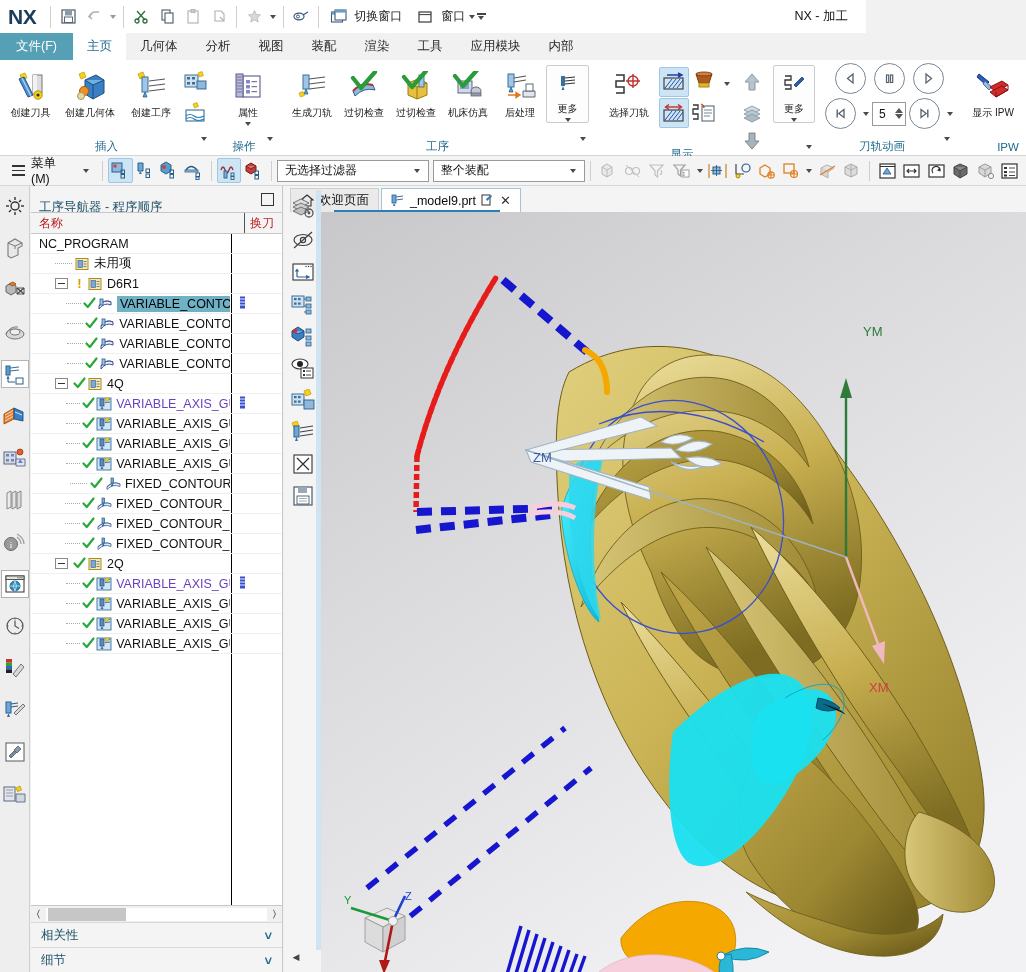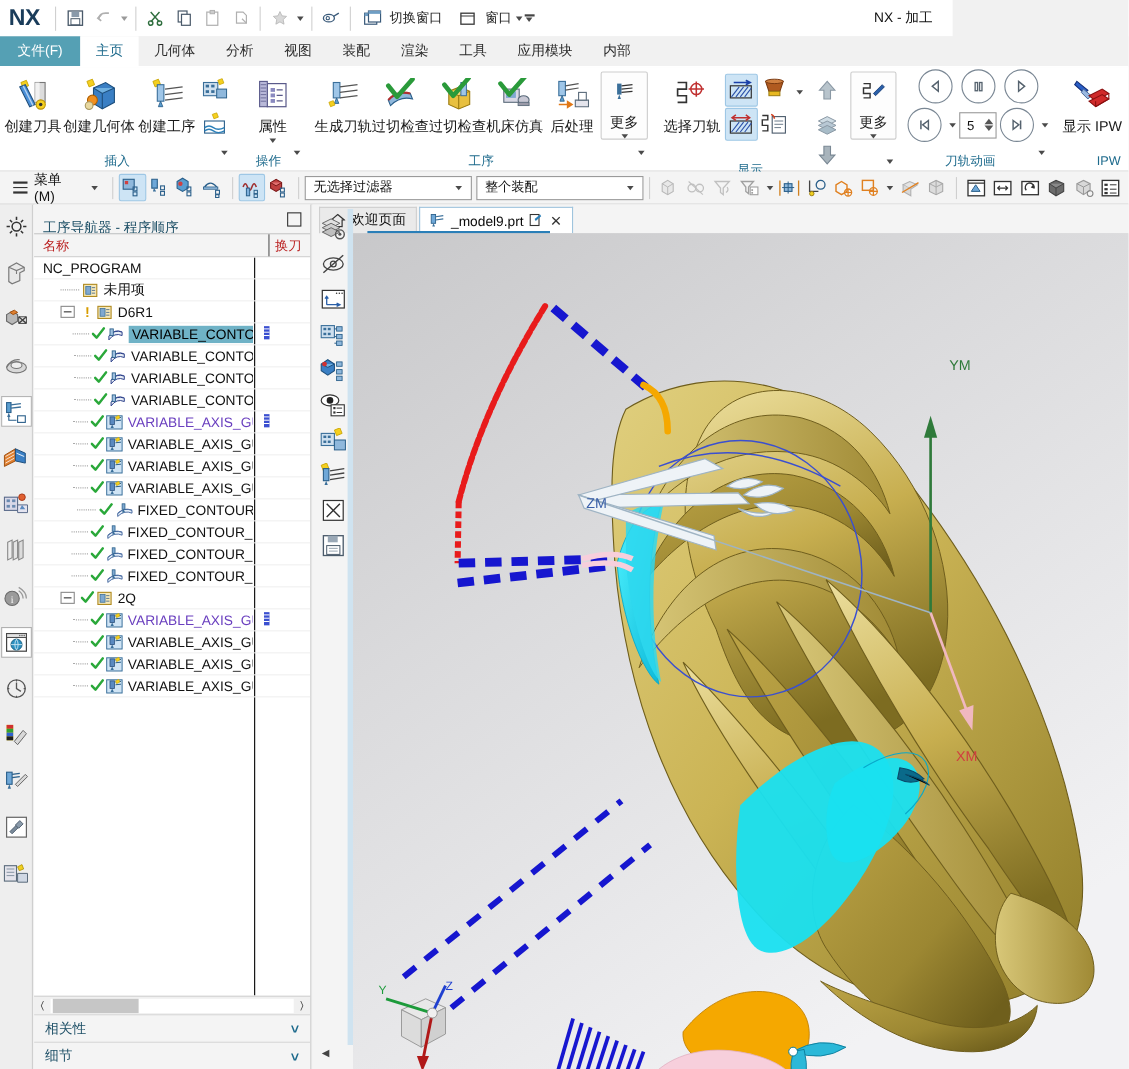--- a/index.html
+++ b/index.html
@@ -67,21 +67,21 @@
   .rgroup-foot .gname { position:absolute; left:0; right:0; text-align:center; }
   .rgroup-foot .gcaret { position:absolute; right:6px; }
   .rsep { width:1px; background:#dcdcdc; margin:6px 2px 4px 2px; }
 
   .bigbtn {
     width:57px; display:flex; flex-direction:column; align-items:center;
     padding-top:3px; border:1px solid transparent; border-radius:2px;
   }
   .bigbtn.boxed { border-color:#cdcdcd; background:#fdfdfd; }
   .bigbtn .ico { height:34px; display:flex; align-items:flex-end; justify-content:center; }
-  .bigbtn .txt { font-size:13px; color:#1a1a1a; margin-top:3px; white-space:nowrap; }
+  .bigbtn .txt { font-size:10px; color:#1a1a1a; margin-top:3px; white-space:nowrap; }
   .bigbtn .sub-caret {
     width:0;height:0;border-left:3.5px solid transparent;border-right:3.5px solid transparent;
     border-top:4px solid #4a4a4a; margin-top:2px;
   }
 
   .smallcol { display:flex; flex-direction:column; justify-content:flex-start; gap:1px; padding-top:2px; }
   .smallbtn {
     width:30px;height:30px;display:flex;align-items:center;justify-content:center;
     border:1px solid transparent;border-radius:2px;
   }
@@ -1221,20 +1221,46 @@
                 </svg>
               </span>
               <span style="display:inline-flex;margin:0 4px 0 1px">
                 <svg width="16" height="14" viewBox="0 0 16 14">
                   <path d="M2 9 q5 -7 12 -4" fill="none" stroke="#2a3f8a" stroke-width="1.1"></path>
                   <path d="M2 9 q5 -7 12 -4 l0 3 q-7 -3 -12 4 Z" fill="#e8eef6" stroke="#2a3f8a" stroke-width="0.9"></path>
                   <rect x="3" y="2" width="3" height="6" fill="#9fc0e0" stroke="#2a5f8a" stroke-width="0.8"></rect>
                 </svg>
               </span>
               <span class="lbl">VARIABLE_CONTO...</span>
+            </div>
+            <div class="tool-cell"></div>
+          </div>
+          <div class="row">
+            <div class="name-cell">
+              <span style="display:inline-block;width:24px"></span>
+              <span style="display:inline-flex;width:13px;height:11px;border:1px solid #8a8a8a;background:#fff;align-items:center;justify-content:center;margin-right:4px">
+                <i style="display:block;width:7px;height:1.4px;background:#333"></i>
+              </span>
+              <span class="chk">
+                <svg width="13" height="13" viewBox="0 0 13 13">
+                  <path d="M1.5 6.5 L4.8 10 L11.5 1.5" fill="none" stroke="#2aa83a" stroke-width="2.2" stroke-linecap="round" stroke-linejoin="round"></path>
+                </svg>
+              </span>
+              <span style="display:inline-flex;margin:0 4px 0 1px">
+                <svg width="15" height="14" viewBox="0 0 15 14">
+                  <rect x="1" y="1.5" width="12" height="11" fill="#f6e8b8" stroke="#b08a20" stroke-width="1"></rect>
+                  <rect x="3" y="3.5" width="4.5" height="7" fill="#7fa8d0" stroke="#3a6f9a" stroke-width="0.7"></rect>
+                  <g stroke="#4a6a8a" stroke-width="0.8">
+                    <line x1="8.5" y1="4.5" x2="11.5" y2="4.5"></line>
+                    <line x1="8.5" y1="7" x2="11.5" y2="7"></line>
+                    <line x1="8.5" y1="9.5" x2="11.5" y2="9.5"></line>
+                  </g>
+                </svg>
+              </span>
+              <span class="lbl">4Q</span>
             </div>
             <div class="tool-cell"></div>
           </div>
           <div class="row">
             <div class="name-cell">
               <span style="display:inline-block;width:40px"></span>
               <span style="display:inline-block;width:17px;border-bottom:1px dotted #aaa;height:1px;margin-right:2px"></span>
               <span class="chk">
                 <svg width="13" height="13" viewBox="0 0 13 13">
                   <path d="M1.5 6.5 L4.8 10 L11.5 1.5" fill="none" stroke="#2aa83a" stroke-width="2.2" stroke-linecap="round" stroke-linejoin="round"></path>

